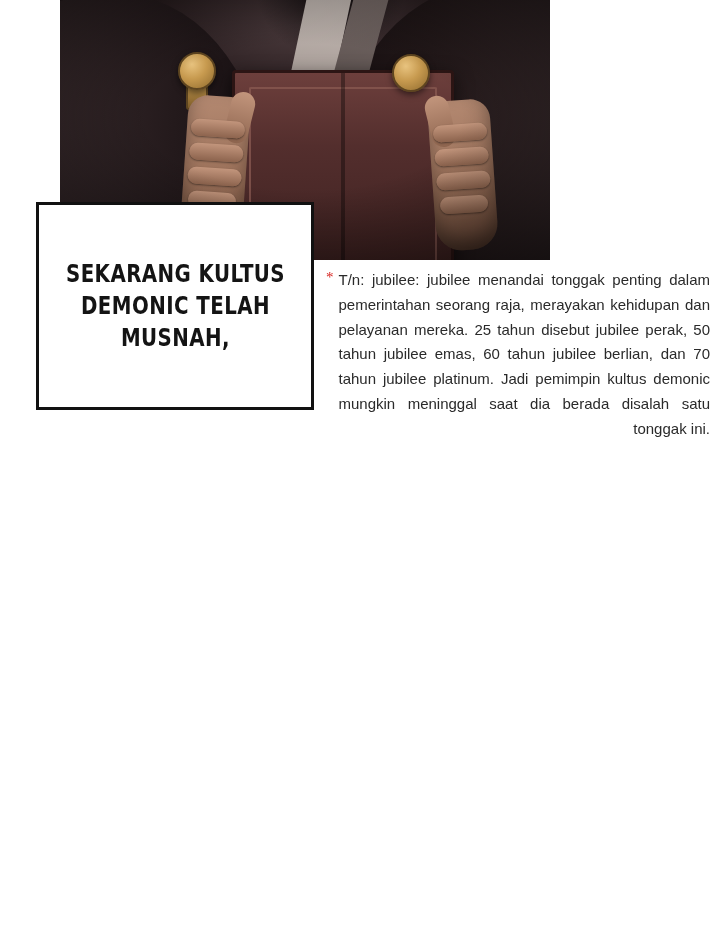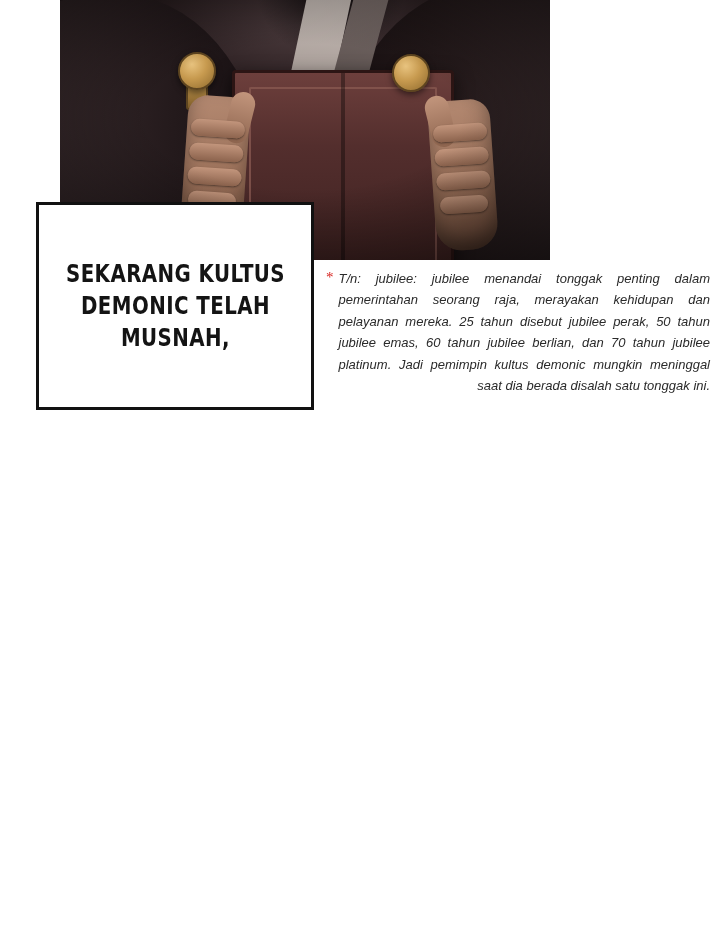--- a/index.html
+++ b/index.html
@@ -212,22 +212,21 @@
   .tn-asterisk {
     color: #d7231f;
     font-size: 15px;
     line-height: 1;
     font-family: "Liberation Serif", serif;
     flex: 0 0 auto;
     padding-top: 2px;
   }
   .tn-body {
     font-family: "Liberation Sans", sans-serif;
-    font-style: italic;
-    font-size: 13px;
+    font-size: 15px;
     line-height: 1.65;
     color: #2a2a2a;
     text-align: justify;
     text-align-last: right;
   }
 </style>
 </head>
 <body>
 
 <div class="panel">

